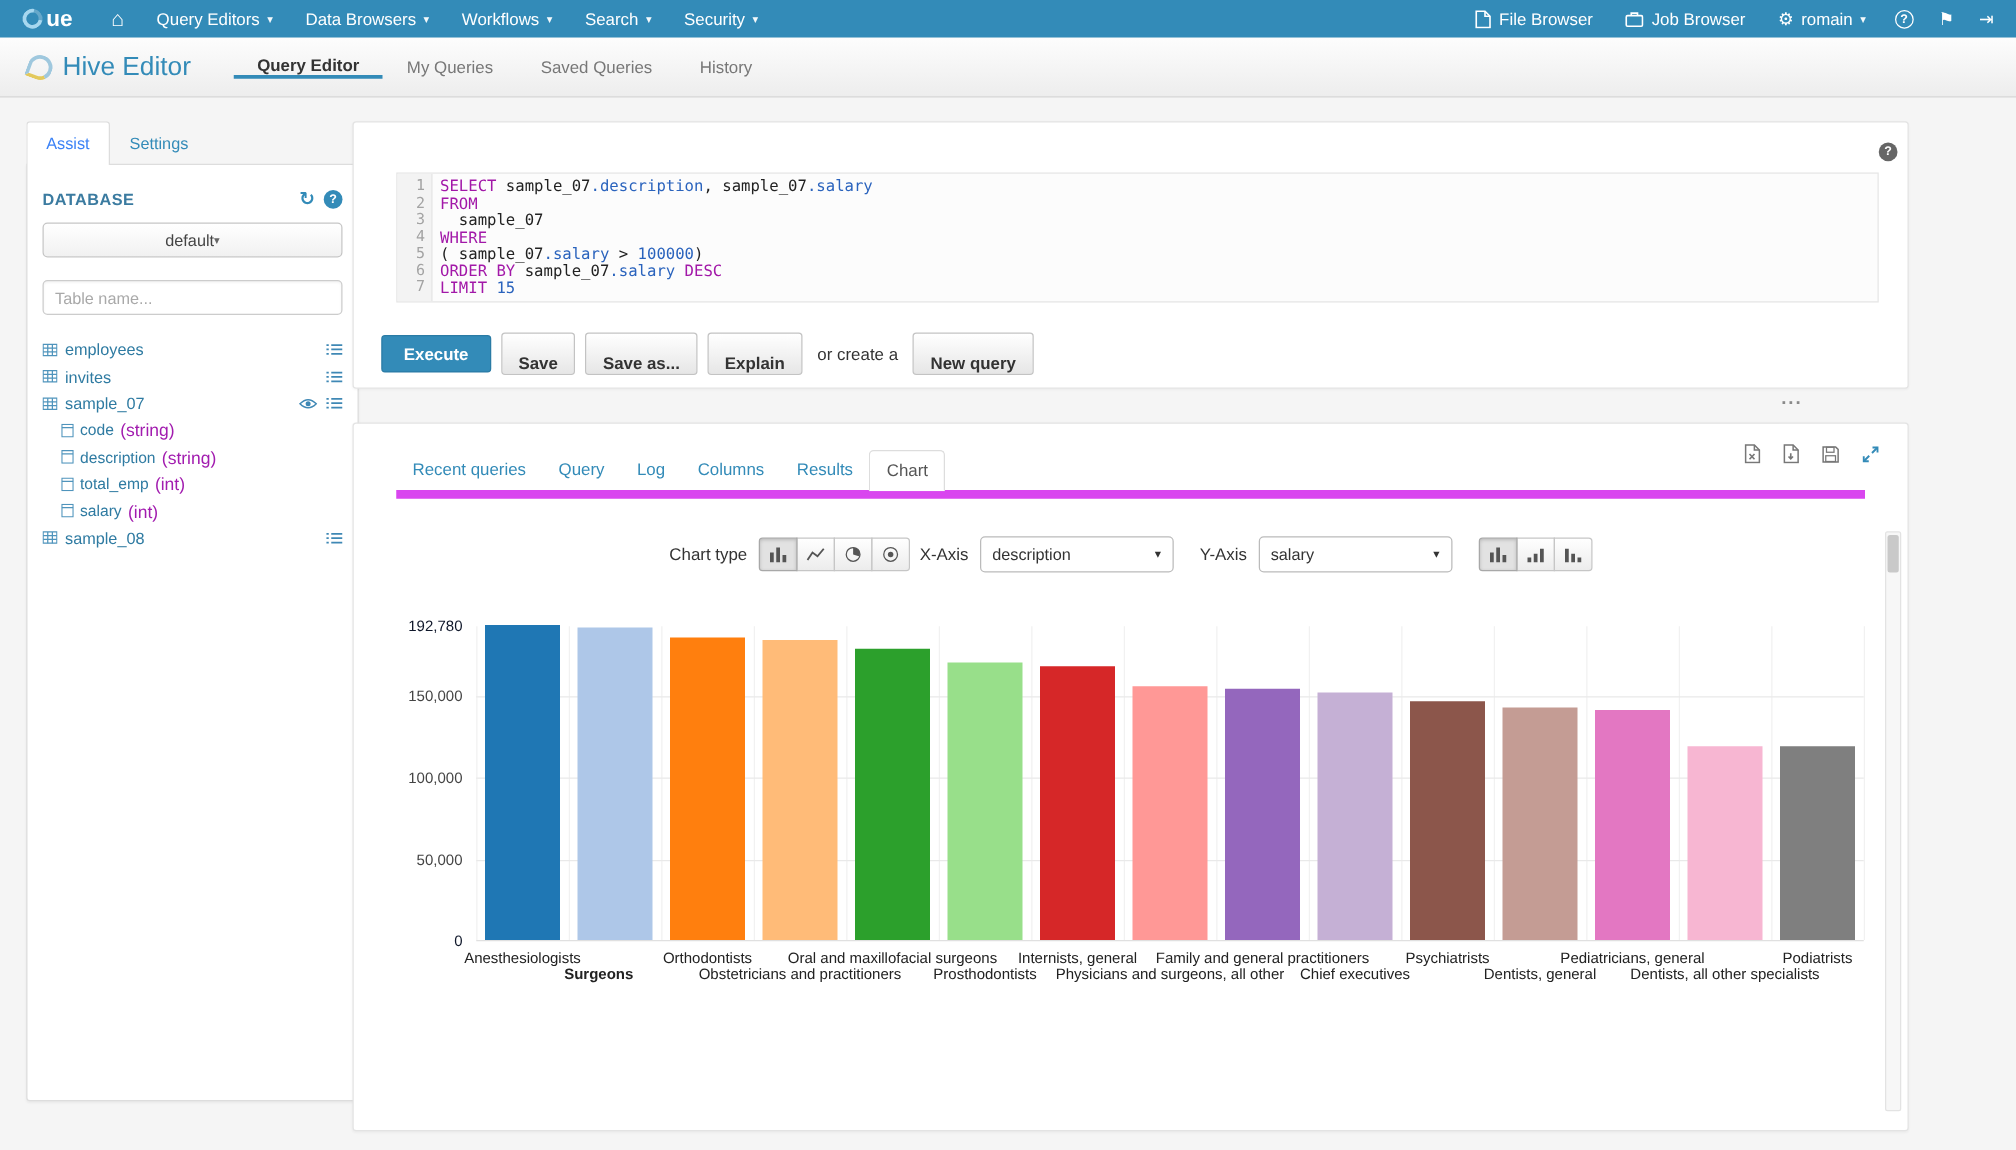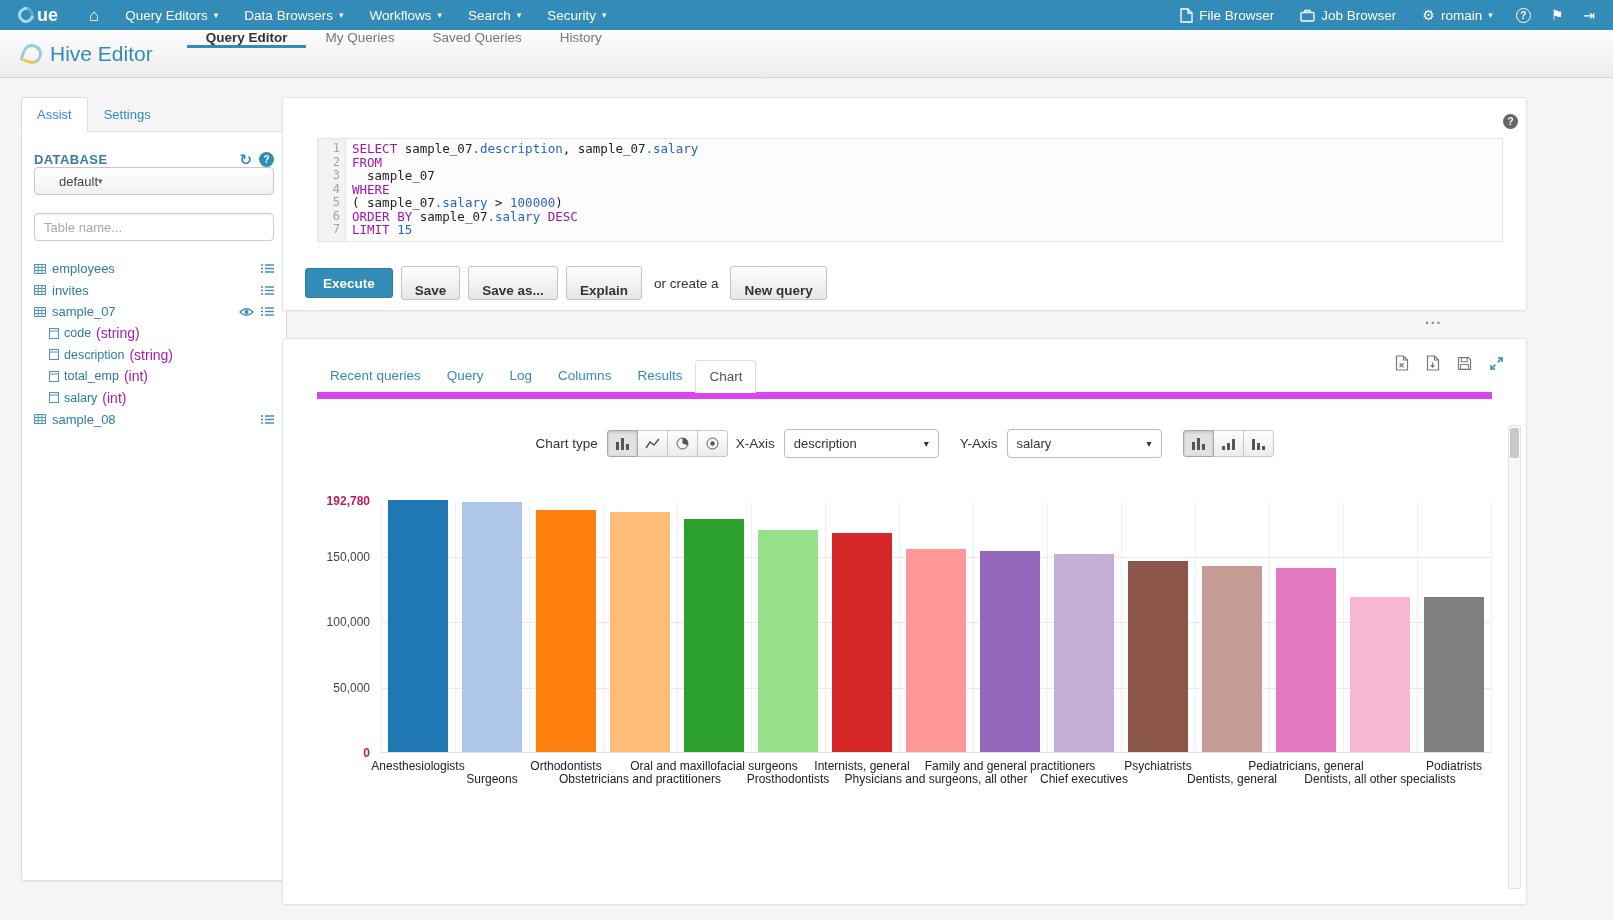--- a/index.html
+++ b/index.html
@@ -17,35 +17,35 @@
 .topnav-menus{display:flex;height:30px}
 .topnav-right{margin-left:auto;display:flex;align-items:center;height:30px}
 .nav-icon{padding:0 10px;display:flex;align-items:center;height:30px;cursor:pointer;font-size:14px}
 .help-circle{width:15px;height:15px;border:1.5px solid #fff;border-radius:50%;display:flex;align-items:center;justify-content:center;font-size:10px;font-weight:bold}
 .gear-glyph{font-size:14px;line-height:1}
 
 
 .subnav{position:absolute;top:30px;left:0;width:100%;height:48px;background:linear-gradient(#fdfdfd,#ededed);border-bottom:1px solid #d5d5d5;display:flex;align-items:stretch;padding-left:22px;z-index:9}
 .app-title{display:flex;align-items:center;gap:8px;color:#338bb8;font-size:21px;margin-right:34px;cursor:pointer}
 .hive-logo{width:20px;height:20px;border:3px solid #9fc8de;border-bottom-color:#e3c95c;border-radius:50% 50% 50% 10%;transform:rotate(20deg)}
-.subnav-tabs{display:flex;align-items:flex-start}
+.subnav-tabs{display:flex;align-items:center}
 .subnav-tab{display:flex;align-items:center;padding:0 19px;color:#777;font-size:13.5px;cursor:pointer}
 .subnav-tab.active{color:#333;font-weight:bold;border-bottom:3px solid #338bb8}
 
 
 .assist-tabs{position:absolute;left:21px;top:97px;display:flex;z-index:3}
 .assist-tab{padding:9px 15px;font-size:13px;color:#338bb8;cursor:pointer;border:1px solid transparent;border-bottom:none;position:relative}
 .assist-tab.active{background:#fff;border-color:#ddd;border-radius:3px 3px 0 0;color:#3b82f6;margin-bottom:-1px;z-index:4}
 .assist-card{position:absolute;left:21px;top:131px;width:266px;height:750px;background:#fff;border:1px solid #ddd;border-radius:0 3px 3px 3px;padding:12px;box-shadow:0 1px 2px rgba(0,0,0,.05);z-index:2}
 .db-header{display:flex;align-items:center;margin-top:8px}
 .db-label{color:#3b7ba0;font-weight:bold;font-size:13px;letter-spacing:.4px}
 .db-icons{margin-left:auto;display:flex;align-items:center;gap:7px}
 .refresh{color:#338bb8;font-size:15px;font-weight:bold;cursor:pointer;line-height:1}
 .help-badge{width:15px;height:15px;border-radius:50%;background:#338bb8;color:#fff;font-size:10px;font-weight:bold;display:inline-flex;align-items:center;justify-content:center;cursor:pointer}
-.assist-select{width:100%;height:28px;border:1px solid #c6c6c6;border-radius:4px;background:linear-gradient(#ffffff,#f1f1f1);display:flex;align-items:center;justify-content:flex-start;padding:0 24px;font-size:13px;color:#444;cursor:pointer}
+.assist-select{margin-top:11px;width:100%;height:28px;border:1px solid #c6c6c6;border-radius:4px;background:linear-gradient(#ffffff,#f1f1f1);display:flex;align-items:center;justify-content:center;padding:0 9px;font-size:13px;color:#444;cursor:pointer}
 .sel-caret{font-size:9px;color:#666}
 .assist-input{margin-top:18px;width:100%;height:28px;border:1px solid #ccc;border-radius:4px;padding:0 9px;font-size:13px;color:#555;box-shadow:inset 0 1px 2px rgba(0,0,0,.06);outline:none}
 .assist-input::placeholder{color:#a9a9a9}
 .table-list{margin-top:17px}
 .tbl-row{display:flex;align-items:center;gap:6px;height:21.5px;cursor:pointer}
 .tbl-name{color:#2f7ba2;font-size:13px}
 .row-right{margin-left:auto;display:flex;align-items:center;gap:7px}
 .col-row{display:flex;align-items:center;gap:5px;height:21.5px;padding-left:15px;cursor:pointer}
 .col-name{color:#2f7ba2;font-size:12.5px}
 .col-type{color:#a21caf;font-size:14px}
@@ -89,21 +89,21 @@
 .icon-btn.active{background:#e2e2e2;box-shadow:inset 0 1px 3px rgba(0,0,0,.18);border-color:#a8a8a8;position:relative;z-index:1}
 .ctl-select{width:155px;height:29px;border:1px solid #bbb;border-radius:4px;background:#fff;display:flex;align-items:center;justify-content:space-between;padding:0 9px;font-size:13px;color:#333;cursor:pointer;margin-right:9px}
 .sel-caret.dark{color:#333;font-size:10px}
 
 
 .chart-area{position:absolute;left:98px;top:162px;width:1110px;height:252px;border-bottom:1px solid #e0e0e0}
 .grid-h{position:absolute;left:0;right:0;height:1px;background:#e9e9e9}
 .grid-v{position:absolute;top:0;bottom:0;width:1px;background:#f1f1f1}
 .bar{position:absolute;bottom:0}
 .ytick{position:absolute;right:calc(100% + 11px);font-size:12px;color:#444;white-space:nowrap}
-.ytick.bold{font-weight:bold;color:#be185d}
+.ytick.bold{font-weight:normal;color:#0f172a}
 .xlabel{position:absolute;font-size:12px;color:#222;white-space:nowrap;transform:translateX(-50%)}
 .chart-scrollbar{position:absolute;top:86px;right:5px;bottom:15px;width:13px;background:#f7f7f7;border:1px solid #e3e3e3;border-radius:2px}
 .chart-scroll-thumb{position:absolute;top:2px;left:1px;right:1px;height:30px;background:#c9c9c9;border-radius:2px}
 </style>
 </head>
 <body>
 
 <div class="topnav">
   <div class="logo">
     <span class="logo-swirl"></span>
@@ -536,21 +536,21 @@
       <div class="bar" style="left: 451.4px; width: 59.2px; height: 218.654px; background: rgb(214, 39, 40);"></div>
       <div class="bar" style="left: 525.4px; width: 59.2px; height: 202.81px; background: rgb(255, 152, 150);"></div>
       <div class="bar" style="left: 599.4px; width: 59.2px; height: 200.837px; background: rgb(148, 103, 189);"></div>
       <div class="bar" style="left: 673.4px; width: 59.2px; height: 197.869px; background: rgb(197, 176, 213);"></div>
       <div class="bar" style="left: 747.4px; width: 59.2px; height: 191.046px; background: rgb(140, 86, 75);"></div>
       <div class="bar" style="left: 821.4px; width: 59.2px; height: 185.712px; background: rgb(196, 156, 148);"></div>
       <div class="bar" style="left: 895.4px; width: 59.2px; height: 183.908px; background: rgb(227, 119, 194);"></div>
       <div class="bar" style="left: 969.4px; width: 59.2px; height: 155.32px; background: rgb(247, 182, 210);"></div>
       <div class="bar" style="left: 1043.4px; width: 59.2px; height: 154.902px; background: rgb(127, 127, 127);"></div>
       <div class="xlabel" style="left: 37px; top: 258px;">Anesthesiologists</div>
-      <div class="xlabel" style="left: 111px; top: 271px;">Surgeons</div>
+      <div class="xlabel" style="left: 98px; top: 271px; font-weight: bold;">Surgeons</div>
       <div class="xlabel" style="left: 185px; top: 258px;">Orthodontists</div>
       <div class="xlabel" style="left: 259px; top: 271px;">Obstetricians and practitioners</div>
       <div class="xlabel" style="left: 333px; top: 258px;">Oral and maxillofacial surgeons</div>
       <div class="xlabel" style="left: 407px; top: 271px;">Prosthodontists</div>
       <div class="xlabel" style="left: 481px; top: 258px;">Internists, general</div>
       <div class="xlabel" style="left: 555px; top: 271px;">Physicians and surgeons, all other</div>
       <div class="xlabel" style="left: 629px; top: 258px;">Family and general practitioners</div>
       <div class="xlabel" style="left: 703px; top: 271px;">Chief executives</div>
       <div class="xlabel" style="left: 777px; top: 258px;">Psychiatrists</div>
       <div class="xlabel" style="left: 851px; top: 271px;">Dentists, general</div>

